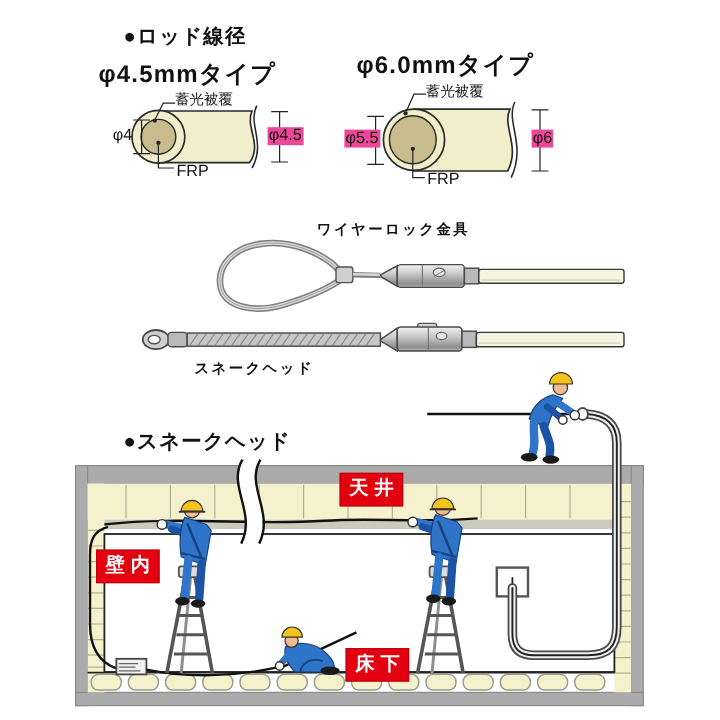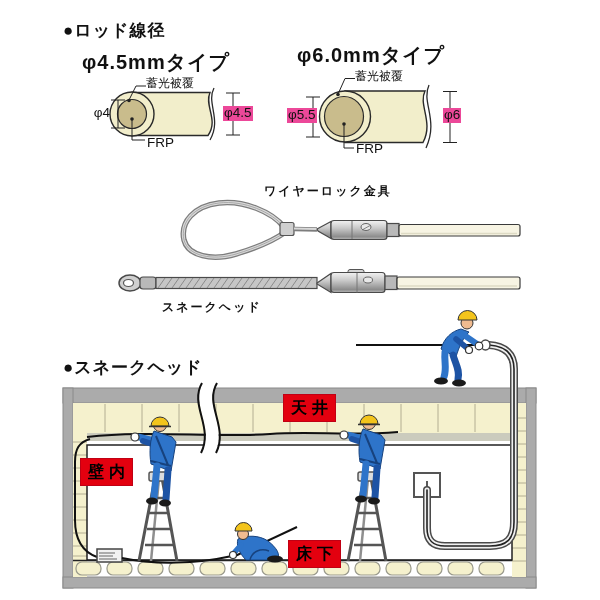--- a/index.html
+++ b/index.html
@@ -1,26 +1,26 @@
 <!DOCTYPE html>
 <html><head>
 <meta charset="utf-8">
 <style>
   html,body{margin:0;padding:0;background:#fff;}
   #stage{position:relative;width:600px;height:600px;background:#fff;overflow:hidden;
          font-family:"Liberation Sans","DejaVu Sans",sans-serif;color:#111;}
   #art{position:absolute;left:0;top:0;}
   .t{position:absolute;white-space:nowrap;line-height:1.1;}
-  .h{font-size:17px;font-weight:bold;letter-spacing:1px;}
+  .h{font-size:17px;font-weight:bold;letter-spacing:1px;margin-left:40px;}
   .type{font-size:20px;font-weight:bold;letter-spacing:1px;}
   .small{font-size:12px;}
   .dim{font-size:13.5px;}
   .wbg{background:#ec4899;padding:0 1px;}
   .part{font-size:12px;font-weight:bold;letter-spacing:2px;}
-  .redlabel{position:absolute;background:#e3000f;color:#000000;font-weight:bold;font-size:16px;
+  .redlabel{position:absolute;background:#e3000f;color:#ffffff;font-weight:bold;font-size:16px;
             line-height:1;padding:5px 2px 5px 7px;letter-spacing:5px;border:1px solid #c00014;}
 </style>
 </head>
 <body>
 
 <div id="stage">
 
 <svg id="art" width="600" height="600" viewBox="0 0 600 600">
   <defs>
     <linearGradient id="gmetal" x1="0" y1="0" x2="0" y2="1">

